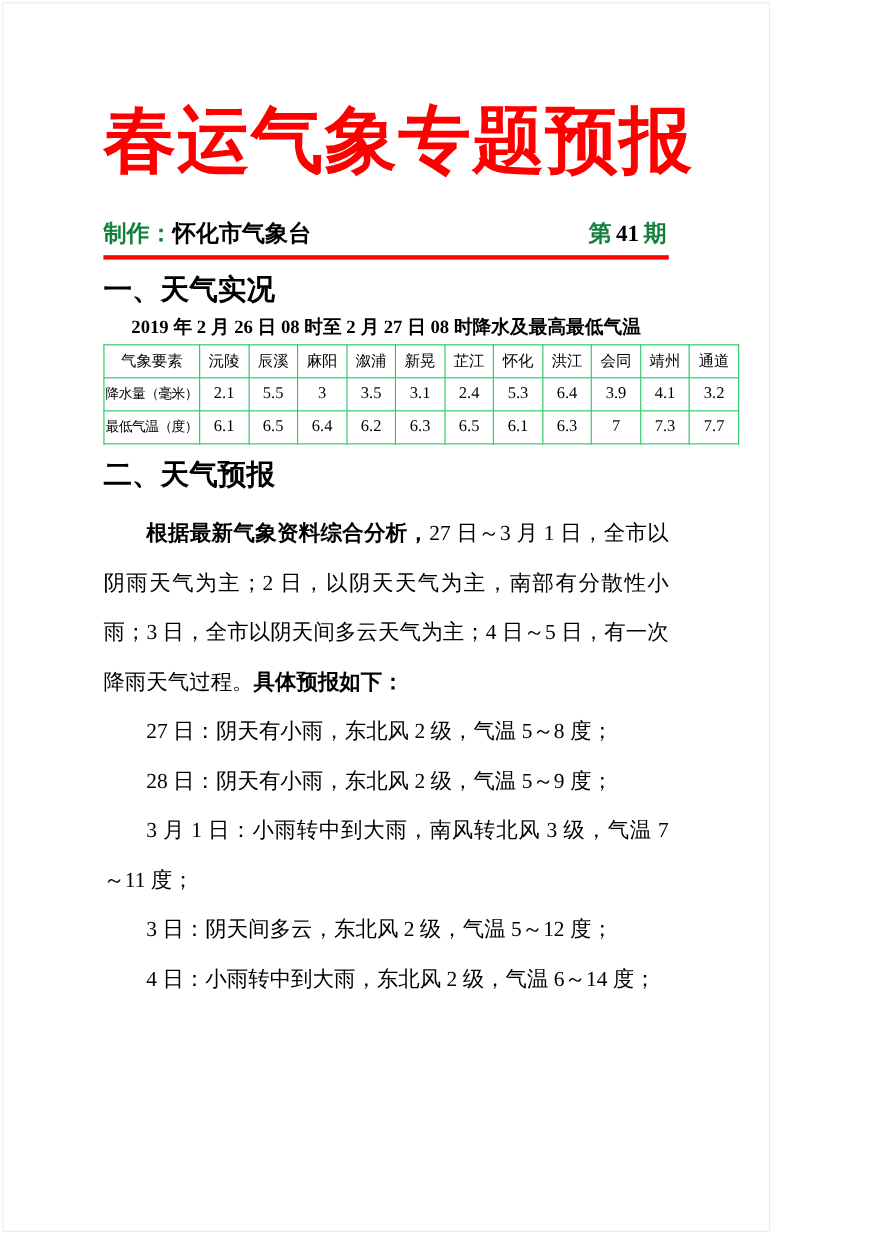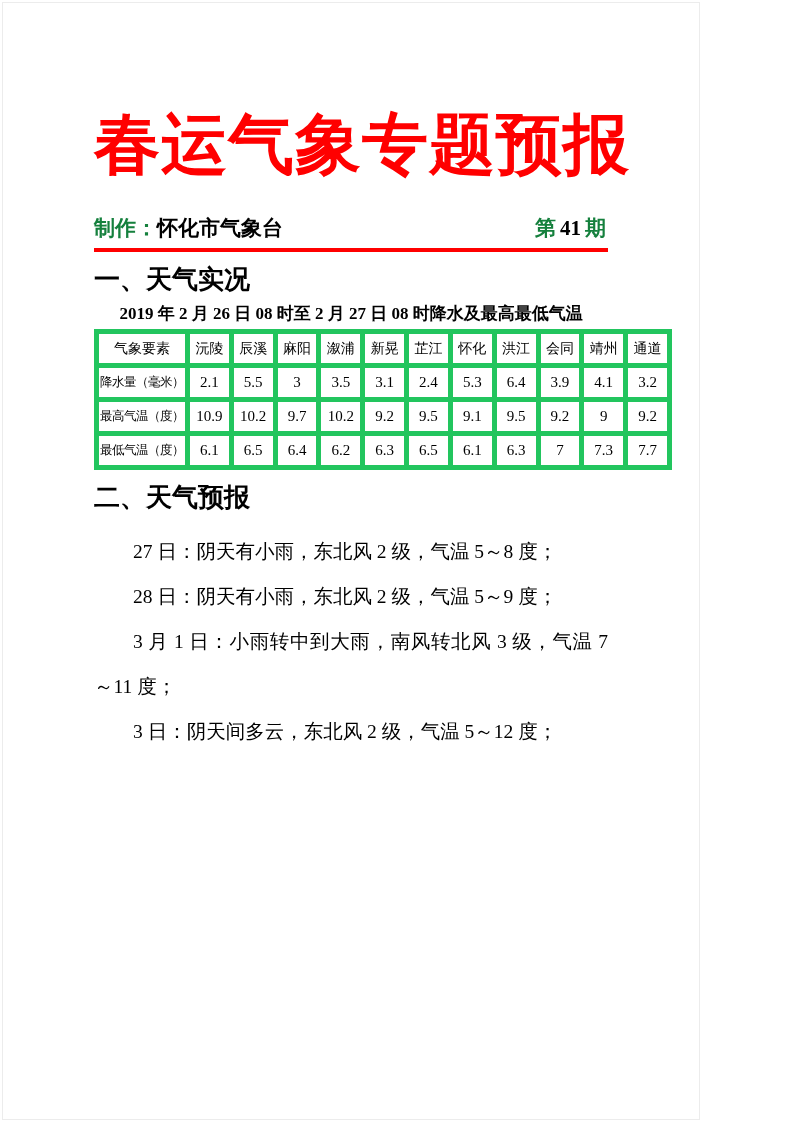--- a/index.html
+++ b/index.html
@@ -1,21 +1,21 @@
 <!DOCTYPE html>
 <html lang="zh"><head>
 <meta charset="utf-8">
 <style>
   html,body { margin:0; padding:0; background:#ffffff; }
   .page {
     position: relative;
     width: 702px;
     height: 1122px;
     box-sizing: border-box;
-    padding: 16px 94px;
+    padding: 0 94px;
     background: #fff;
     outline: 1px solid #ececec;
     outline-offset: -3px;
     font-family: "Liberation Serif", "DejaVu Serif", serif;
     color: #000;
     overflow: hidden;
   }
   .doc-title {
     margin: 96px 0 0 0;
     font-size: 66px;
@@ -55,21 +55,21 @@
     font-weight: bold;
     line-height: 1.2;
   }
   table.weather {
     border-collapse: collapse;
     table-layout: fixed;
     width: 578px;
     margin: 5px auto 0 auto;
   }
   table.weather th, table.weather td {
-    border: 5px solid #22c55e;
+    border: 1px solid #22c55e;
     text-align: center;
     vertical-align: middle;
     font-weight: normal;
     height: 29px;
     padding: 0;
     font-size: 15px;
     overflow: hidden;
     white-space: nowrap;
   }
   table.weather th { font-size: 14px; }
@@ -133,54 +133,42 @@
           <td>3.5</td>
           <td>3.1</td>
           <td>2.4</td>
           <td>5.3</td>
           <td>6.4</td>
           <td>3.9</td>
           <td>4.1</td>
           <td>3.2</td>
         </tr>
         <tr>
-          <td>最高气温（度）</td>
-          <td>10.9</td>
-          <td>10.2</td>
-          <td>9.7</td>
-          <td>10.2</td>
-          <td>9.2</td>
-          <td>9.5</td>
-          <td>9.1</td>
-          <td>9.5</td>
-          <td>9.2</td>
-          <td>9</td>
-          <td>9.2</td>
-        </tr>
-        <tr>
           <td>最低气温（度）</td>
           <td>6.1</td>
           <td>6.5</td>
           <td>6.4</td>
           <td>6.2</td>
           <td>6.3</td>
           <td>6.5</td>
           <td>6.1</td>
           <td>6.3</td>
           <td>7</td>
           <td>7.3</td>
           <td>7.7</td>
         </tr>
       </tbody>
   </table>
 
   <h2 class="section-heading">二、天气预报</h2>
 
   <div class="body-text">
+    <p class="body-line indent"><span class="bold">根据最新气象资料综合分析，</span><span>27 日～3 月 1 日，全市以阴雨天气为主；2 日，以阴天天气为主，南部有分散性小雨；3 日，全市以阴天间多云天气为主；4 日～5 日，有一次降雨天气过程。</span><span class="bold">具体预报如下：</span></p>
     <div>
         <p class="body-line indent">27 日：阴天有小雨，东北风 2 级，气温 5～8 度；</p>
         <p class="body-line indent">28 日：阴天有小雨，东北风 2 级，气温 5～9 度；</p>
         <p class="body-line indent">3 月 1 日：小雨转中到大雨，南风转北风 3 级，气温 7～11 度；</p>
         <p class="body-line indent">3 日：阴天间多云，东北风 2 级，气温 5～12 度；</p>
+        <p class="body-line indent">4 日：小雨转中到大雨，东北风 2 级，气温 6～14 度；</p>
       </div>
   </div>
 
 </div>
 
 </body></html>

